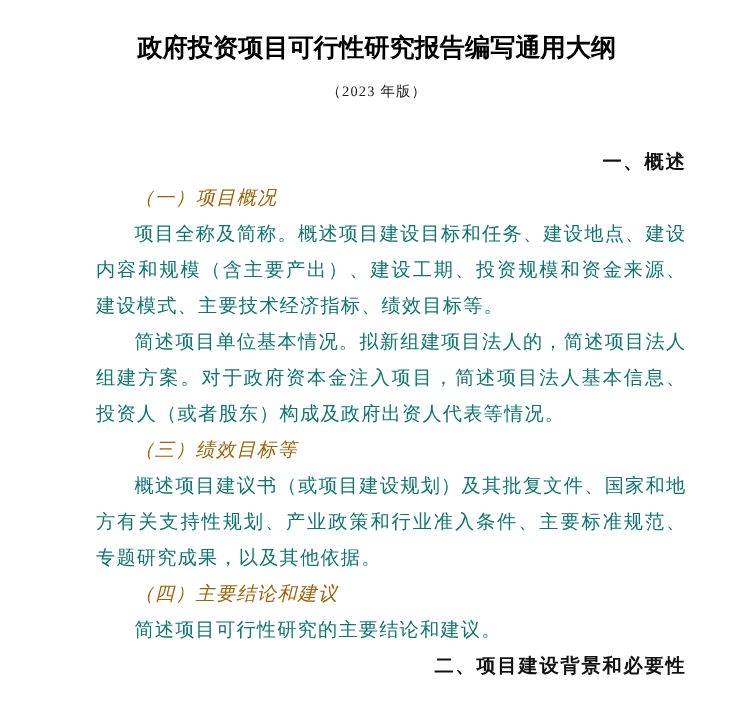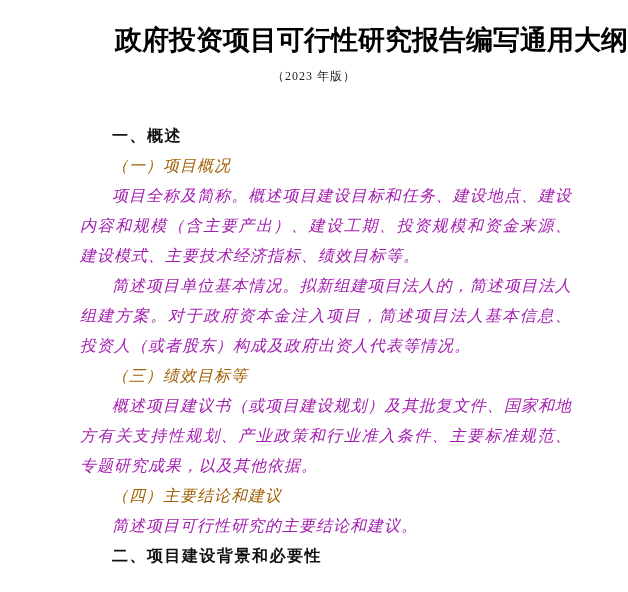--- a/index.html
+++ b/index.html
@@ -8,24 +8,24 @@
     overflow: hidden;
     background: #ffffff;
   }
   .page {
     width: 628px; height: 592px;
     background: #ffffff;
     position: relative;
   }
   .doc-title {
     margin-top: 26px;
-    text-align: right;
+    text-align: center;
     font-family: "Liberation Serif", "DejaVu Serif", serif;
     font-weight: bold;
-    font-size: 27px;
+    font-size: 21px;
     line-height: 28px;
     color: #000000;
     letter-spacing: 0px;
   }
   .doc-edition {
     margin-top: 12px;
     text-align: center;
     font-family: "Liberation Serif", "DejaVu Serif", serif;
     font-size: 12px;
     line-height: 20px;
@@ -39,36 +39,36 @@
   .doc-body > div {
     line-height: 30px;
     text-indent: 2em;
   }
   .heading {
     font-family: "Liberation Sans", "DejaVu Sans", sans-serif;
     font-weight: 700;
     font-size: 16px;
     color: #111111;
     letter-spacing: 1.5px;
+    text-align: right;
   }
   .subheading {
     font-family: Liberation Sans, sans-serif;
     font-style: italic;
     font-size: 16px;
     color: #a16207;
     letter-spacing: 1px;
   }
   .paragraph {
     font-family: "Liberation Serif", "DejaVu Serif", serif;
     font-size: 16px;
-    color: #a21caf;
+    color: #0f766e;
     letter-spacing: 1px;
     text-align: justify;
     text-justify: inter-character;
-    font-style: italic;
   }
 </style>
 </head>
 <body>
 
 <div class="page">
   <div class="doc-title">政府投资项目可行性研究报告编写通用大纲</div>
   <div class="doc-edition">（2023 年版）</div>
   <div class="doc-body">
       <div class="heading">一、概述</div>

